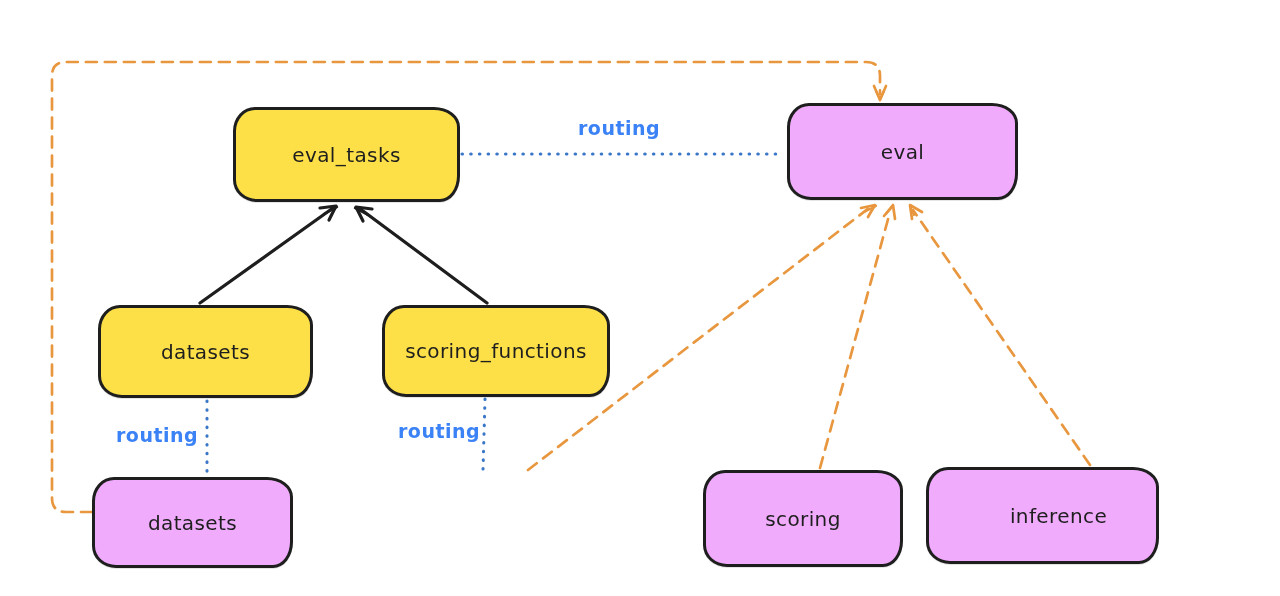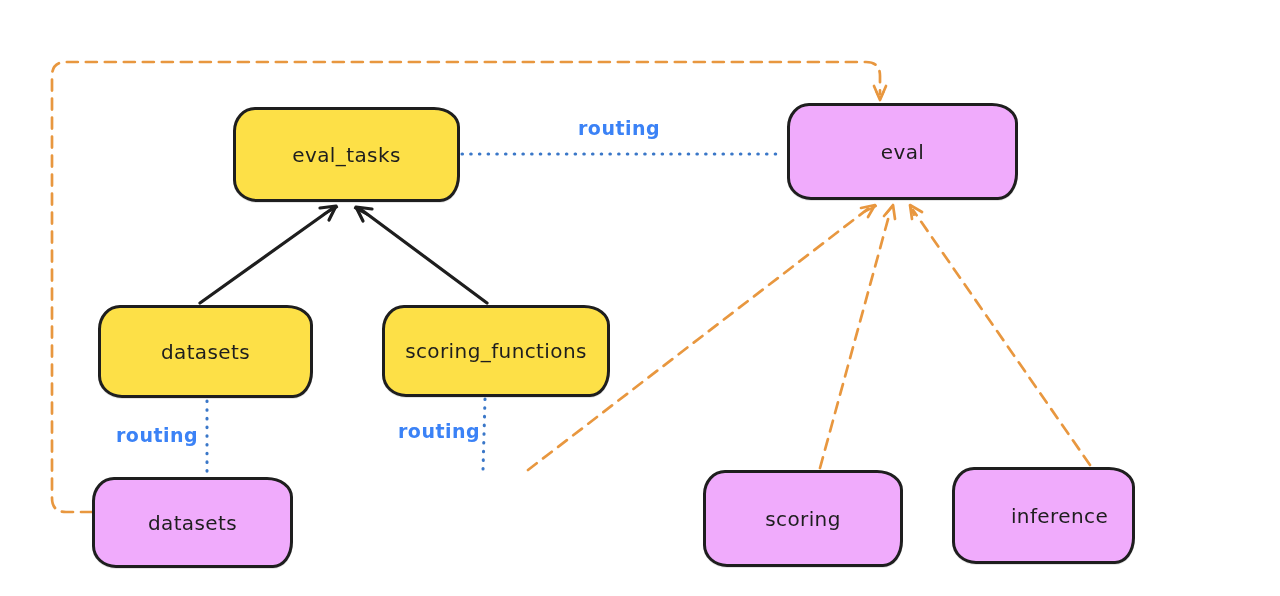--- a/index.html
+++ b/index.html
@@ -38,21 +38,21 @@
   .node.blue  { background: #fde047; }
   .node.green { background: #f0abfc; }
 
   .node-eval-tasks        { left: 233px; top: 107px; width: 227px; height: 95px; }
   .node-eval              { left: 787px; top: 103px; width: 231px; height: 97px; }
   .node-datasets          { left: 98px;  top: 305px; width: 215px; height: 93px; }
   .node-scoring-functions { left: 382px; top: 305px; width: 228px; height: 92px; }
   .node-datasetio         { left: 92px;  top: 477px; width: 201px; height: 91px; }
   .node-scoring           { left: 345px; top: 472px; width: 198px; height: 95px; }
   .node-agents            { left: 703px; top: 470px; width: 200px; height: 97px; }
-  .node-inference         { left: 952px; top: 467px; width: 183px; height: 97px; padding-left: 32px; }
+  .node-inference         { left: 926px; top: 467px; width: 233px; height: 97px; padding-left: 32px; }
 
   .edge-label {
     position: absolute;
     font-size: 19px;
     font-weight: bold;
     color: #3b82f6;
     letter-spacing: 0.5px;
   }
   .edge-label-top  { left: 578px; top: 117px; }
   .edge-label-left { left: 116px; top: 424px; }

